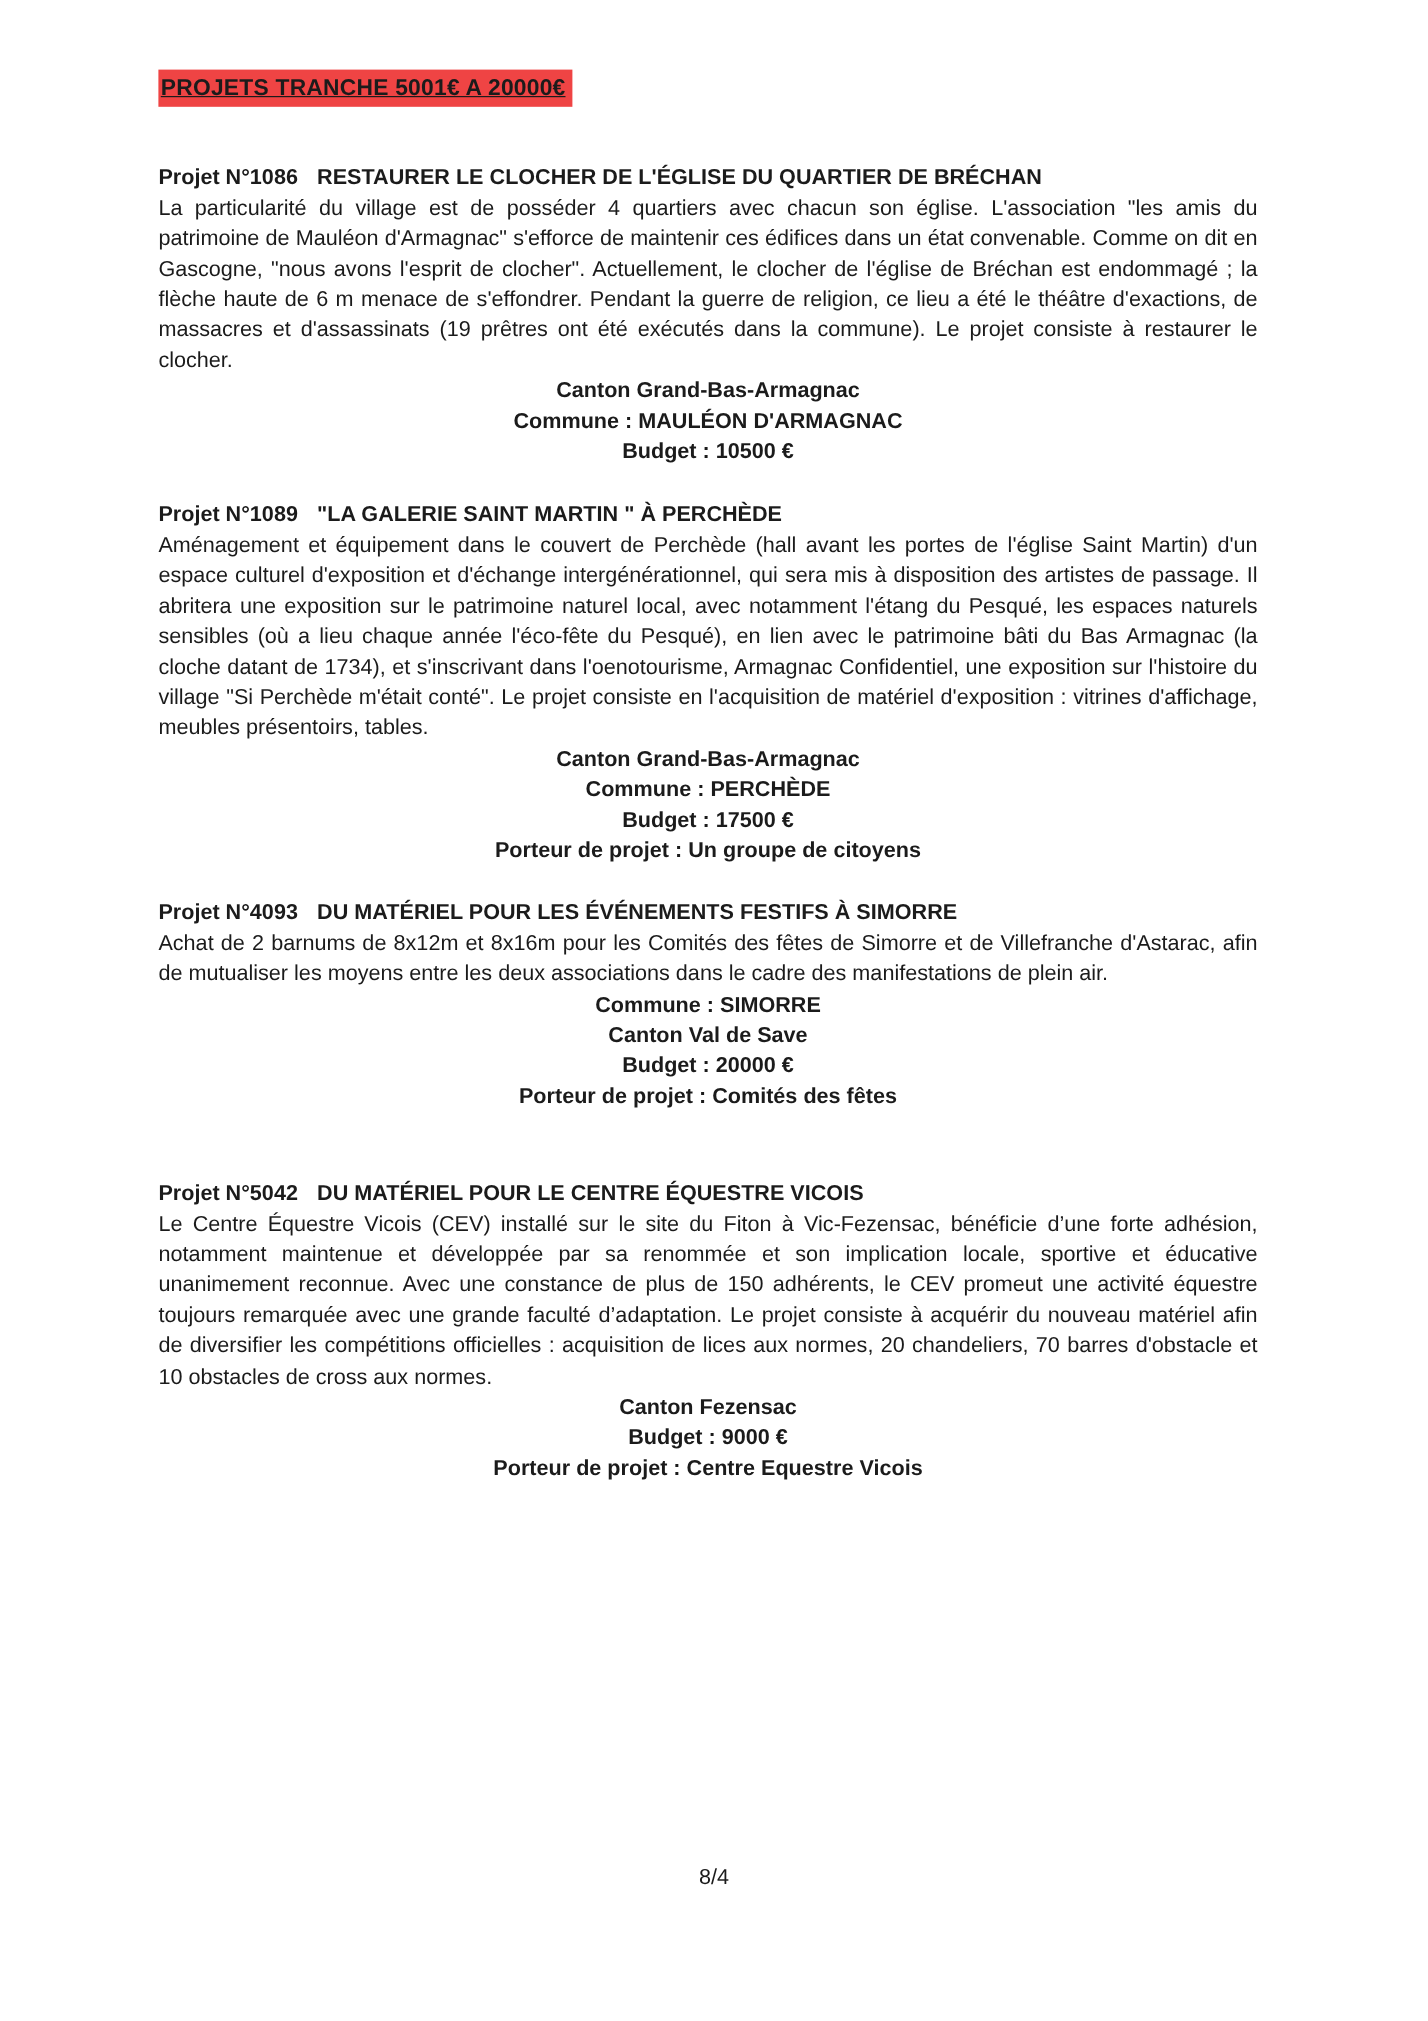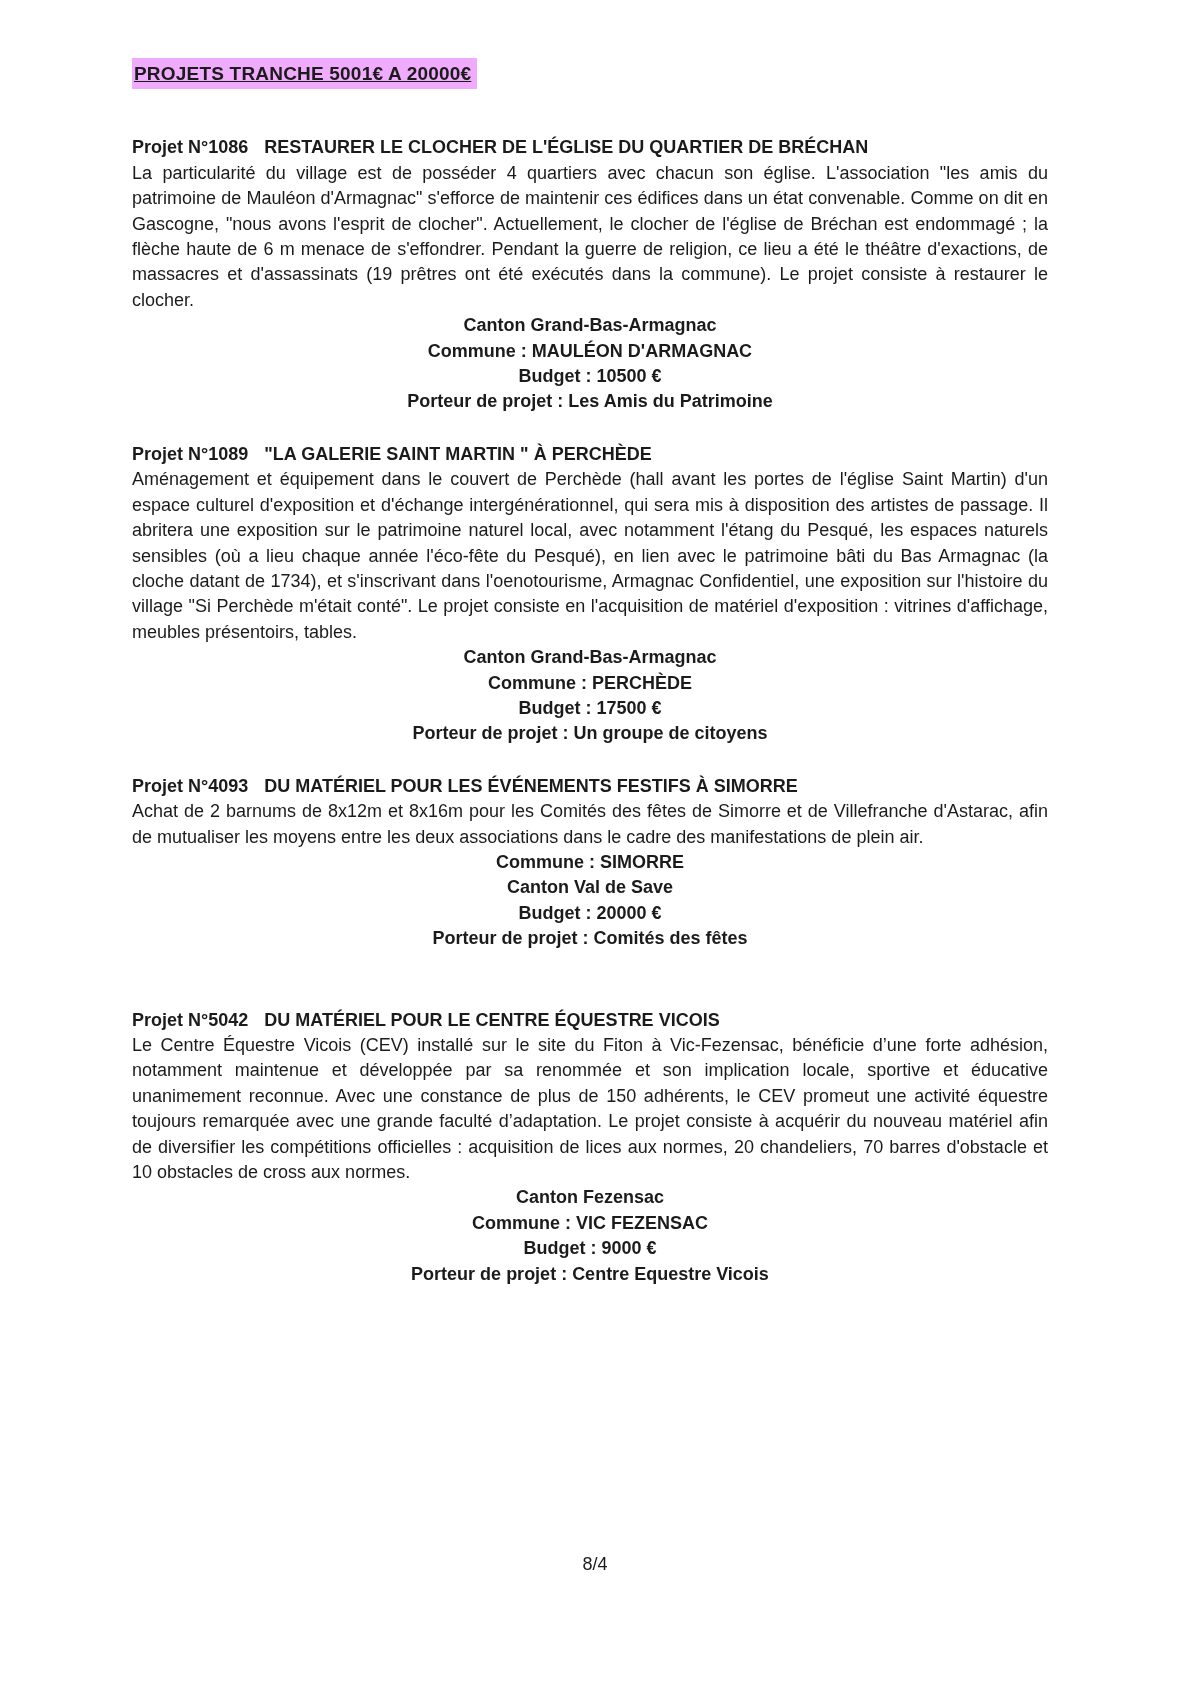--- a/index.html
+++ b/index.html
@@ -18,21 +18,21 @@
     line-height: 25.4px;
     box-sizing: border-box;
     padding: 58px 142px 0 132px;
     overflow: hidden;
   }
   .heading-wrap {
     margin: 0 0 46px 0;
   }
   .heading-hl {
     display: inline-block;
-    background: #f0abfc;
+    background: #ef4444;
     font-weight: bold;
     font-size: 19px;
     text-decoration: underline;
     padding: 3px 6px 3px 2px;
     letter-spacing: 0.2px;
   }
   .project {
     margin-top: 27px;
   }
   .project.first {
@@ -77,21 +77,20 @@
   <div class="heading-wrap">
     <span class="heading-hl">PROJETS TRANCHE 5001€ A 20000€</span>
   </div>
 
   <section class="project first">
     <p class="proj-title"><span>Projet N°1086</span><span class="proj-name">RESTAURER LE CLOCHER DE L'ÉGLISE DU QUARTIER DE BRÉCHAN</span></p>
     <p class="desc">La particularité du village est de posséder 4 quartiers avec chacun son église. L'association "les amis du patrimoine de Mauléon d'Armagnac" s'efforce de maintenir ces édifices dans un état convenable. Comme on dit en Gascogne, "nous avons l'esprit de clocher". Actuellement, le clocher de l'église de Bréchan est endommagé ; la flèche haute de 6 m menace de s'effondrer. Pendant la guerre de religion, ce lieu a été le théâtre d'exactions, de massacres et d'assassinats (19 prêtres ont été exécutés dans la commune). Le projet consiste à restaurer le clocher.</p>
     <p class="meta">Canton Grand-Bas-Armagnac</p>
     <p class="meta">Commune : MAULÉON D'ARMAGNAC</p>
     <p class="meta">Budget : 10500 €</p>
-    <p class="meta">Porteur de projet : Les Amis du Patrimoine</p>
   </section>
 
   <section class="project">
     <p class="proj-title"><span>Projet N°1089</span><span class="proj-name">"LA GALERIE SAINT MARTIN " À PERCHÈDE</span></p>
     <p class="desc">Aménagement et équipement dans le couvert de Perchède (hall avant les portes de l'église Saint Martin) d'un espace culturel d'exposition et d'échange intergénérationnel, qui sera mis à disposition des artistes de passage. Il abritera une exposition sur le patrimoine naturel local, avec notamment l'étang du Pesqué, les espaces naturels sensibles (où a lieu chaque année l'éco-fête du Pesqué), en lien avec le patrimoine bâti du Bas Armagnac (la cloche datant de 1734), et s'inscrivant dans l'oenotourisme, Armagnac Confidentiel, une exposition sur l'histoire du village "Si Perchède m'était conté". Le projet consiste en l'acquisition de matériel d'exposition : vitrines d'affichage, meubles présentoirs, tables.</p>
     <p class="meta">Canton Grand-Bas-Armagnac</p>
     <p class="meta">Commune : PERCHÈDE</p>
     <p class="meta">Budget : 17500 €</p>
     <p class="meta">Porteur de projet : Un groupe de citoyens</p>
   </section>
@@ -102,20 +101,19 @@
     <p class="meta">Commune : SIMORRE</p>
     <p class="meta">Canton Val de Save</p>
     <p class="meta">Budget : 20000 €</p>
     <p class="meta">Porteur de projet : Comités des fêtes</p>
   </section>
 
   <section class="project extra-gap">
     <p class="proj-title"><span>Projet N°5042</span><span class="proj-name">DU MATÉRIEL POUR LE CENTRE ÉQUESTRE VICOIS</span></p>
     <p class="desc">Le Centre Équestre Vicois (CEV) installé sur le site du Fiton à Vic-Fezensac, bénéficie d’une forte adhésion, notamment maintenue et développée par sa renommée et son implication locale, sportive et éducative unanimement reconnue. Avec une constance de plus de 150 adhérents, le CEV promeut une activité équestre toujours remarquée avec une grande faculté d’adaptation. Le projet consiste à acquérir du nouveau matériel afin de diversifier les compétitions officielles : acquisition de lices aux normes, 20 chandeliers, 70 barres d'obstacle et 10 obstacles de cross aux normes.</p>
     <p class="meta">Canton Fezensac</p>
-    <p class="meta">Commune : VIC FEZENSAC</p>
     <p class="meta">Budget : 9000 €</p>
     <p class="meta">Porteur de projet : Centre Equestre Vicois</p>
   </section>
 
   <div class="footer">8/4</div>
 
 </div>
 
 </body></html>

